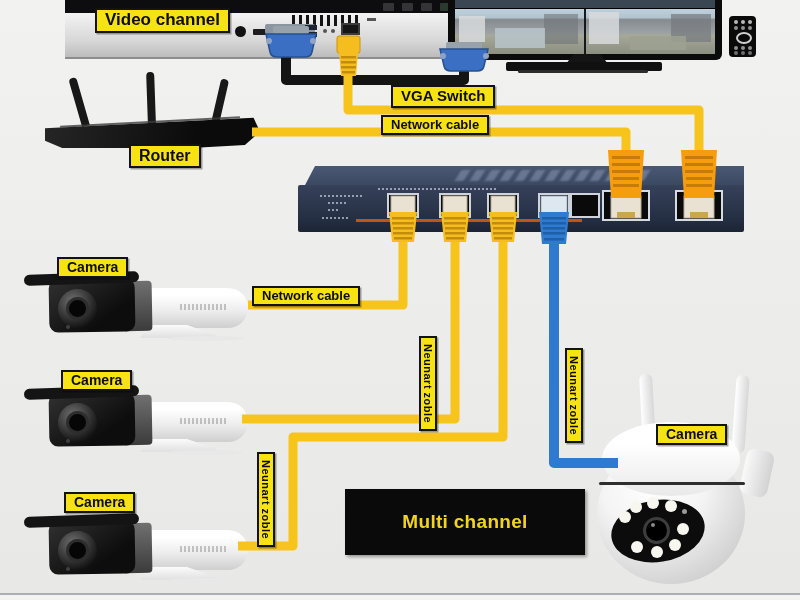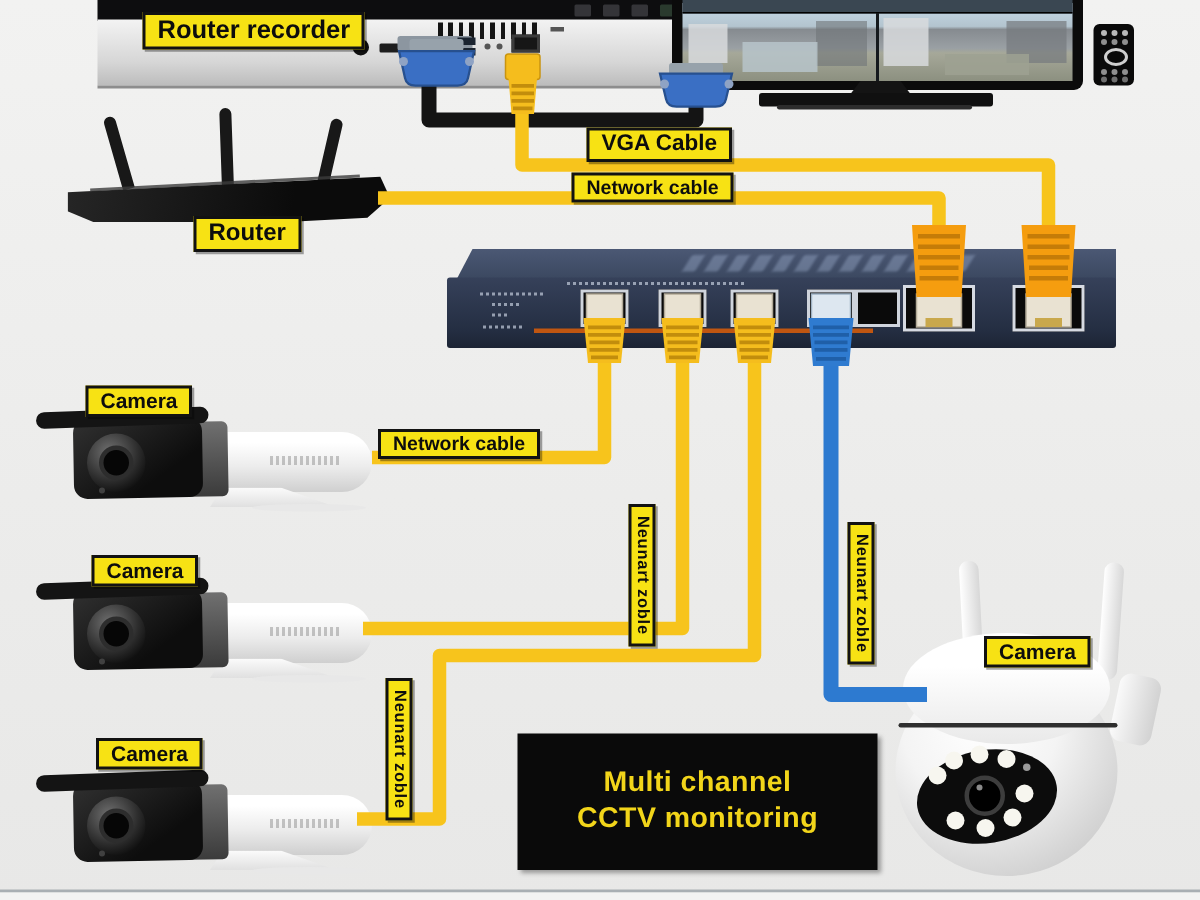--- a/index.html
+++ b/index.html
@@ -325,33 +325,32 @@
       <rect x="-13" y="196" width="26" height="18" fill="#dde7f0" stroke="#9fb2c4"></rect>
       <path d="M-15 212 L15 212 L12 244 L-12 244 Z" fill="#2f7bd0"></path>
       <rect x="-12" y="217" width="24" height="2.5" fill="#1f5fa8"></rect>
         <rect x="-12" y="222" width="24" height="2.5" fill="#1f5fa8"></rect>
       <rect x="-11" y="227" width="22" height="2.5" fill="#1f5fa8"></rect>
         <rect x="-11" y="232" width="22" height="2.5" fill="#1f5fa8"></rect>
       <rect x="-10" y="238" width="20" height="2.5" fill="#1f5fa8"></rect>
     </g>
   </svg>
 
-  <div class="label" style="left:95px;top:8px;font-size:17px;">Router recorder</div>
-  <div class="label" style="left:391px;top:85px;font-size:15px;">VGA Cable</div>
+  <div class="label" style="left:95px;top:8px;font-size:17px;">Video channel</div>
+  <div class="label" style="left:391px;top:85px;font-size:15px;">VGA Switch</div>
   <div class="label" style="left:381px;top:115px;font-size:13px;">Network cable</div>
   <div class="label" style="left:97px;top:144px;font-size:16px;margin-left:32px;">Router</div>
   <div class="label" style="left:57px;top:257px;font-size:14px;">Camera</div>
   <div class="label" style="left:252px;top:286px;font-size:13px;">Network cable</div>
   <div class="label" style="left:61px;top:370px;font-size:14px;">Camera</div>
   <div class="label" style="left:64px;top:492px;font-size:14px;">Camera</div>
   <div class="label" style="left:656px;top:424px;font-size:14px;">Camera</div>
   <div class="label v" style="left:419px;top:336px;">Neunart zoble</div>
   <div class="label v" style="left:565px;top:348px;">Neunart zoble</div>
   <div class="label v" style="left:257px;top:452px;">Neunart zoble</div>
 
   <div class="title-box">
     <div>Multi channel</div>
-    <div>CCTV monitoring</div>
   </div>
 
   <div class="bottom-rule"></div>
   <div class="bottom-strip"></div>
 </div>
 
 </body></html>

